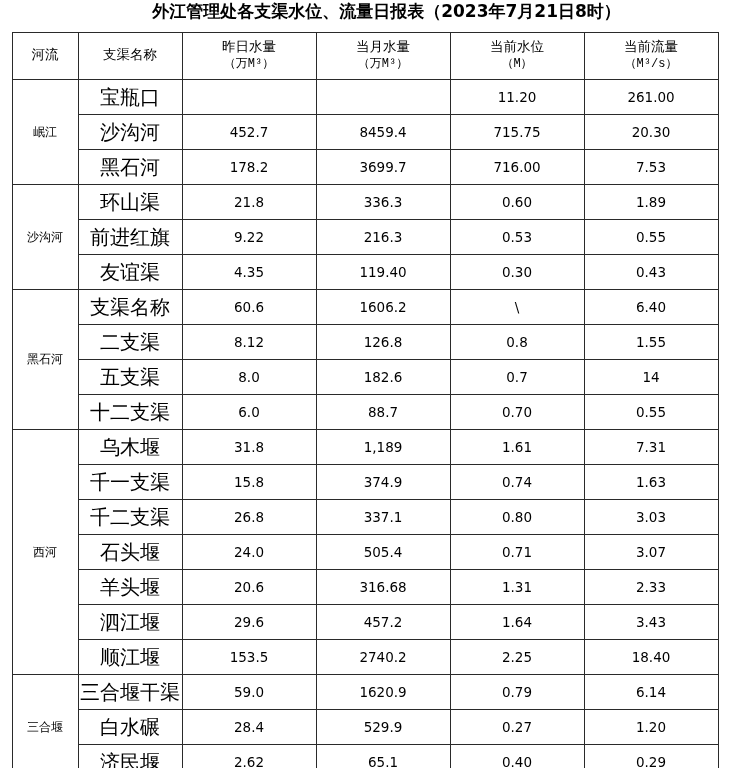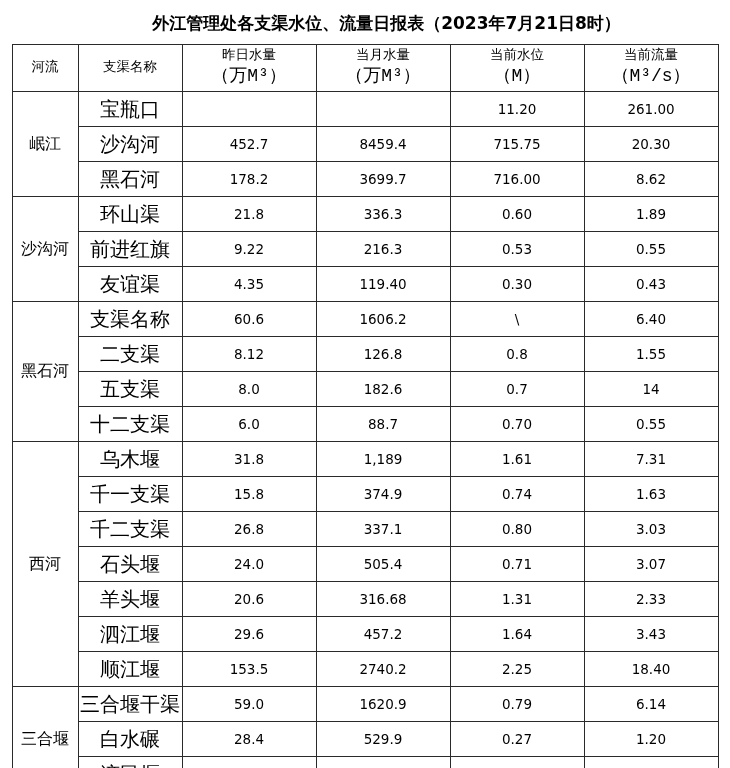--- a/index.html
+++ b/index.html
@@ -19,21 +19,20 @@
     height: 768px;
     box-sizing: border-box;
     padding: 0;
     position: relative;
   }
   .title {
     text-align: center;
     font-size: 17px;
     font-weight: bold;
     letter-spacing: 0px;
-    padding-top: 12px;
     padding-bottom: 10px;
     line-height: 1.3;
     font-family: "DejaVu Sans", "Liberation Sans", sans-serif;
     margin-left: 43px;
   }
   table.report {
     border-collapse: collapse;
     table-layout: fixed;
     width: 706px;
     margin: 0 auto;
@@ -49,23 +48,23 @@
     font-weight: normal;
     font-family: "DejaVu Sans", "Liberation Sans", sans-serif;
   }
   table.report thead th {
     height: 46px;
     line-height: 1.25;
     font-size: 13.5px;
     font-family: Liberation Mono, monospace;
   }
   .hdr-line1 { display: block; }
-  .hdr-line2 { display: block; font-size: 18px; }
+  .hdr-line2 { display: block; font-size: 12px; }
   td.river {
-    font-size: 16px;
+    font-size: 12px;
   }
   td.canal {
     font-size: 20px;
   }
   td.num {
     font-size: 13.5px;
     font-family: "DejaVu Sans", "Liberation Sans", sans-serif;
   }
   col.c-river { width: 66px; }
   col.c-canal { width: 104px; }
@@ -129,21 +128,21 @@
           <td class="num">452.7</td>
           <td class="num">8459.4</td>
           <td class="num">715.75</td>
           <td class="num">20.30</td>
         </tr>
         <tr>
           <td class="canal">黑石河</td>
           <td class="num">178.2</td>
           <td class="num">3699.7</td>
           <td class="num">716.00</td>
-          <td class="num">8.62</td>
+          <td class="num">7.53</td>
         </tr>
         <tr>
           <td class="river" rowspan="3">沙沟河</td>
           <td class="canal">环山渠</td>
           <td class="num">21.8</td>
           <td class="num">336.3</td>
           <td class="num">0.60</td>
           <td class="num">1.89</td>
         </tr>
         <tr>

